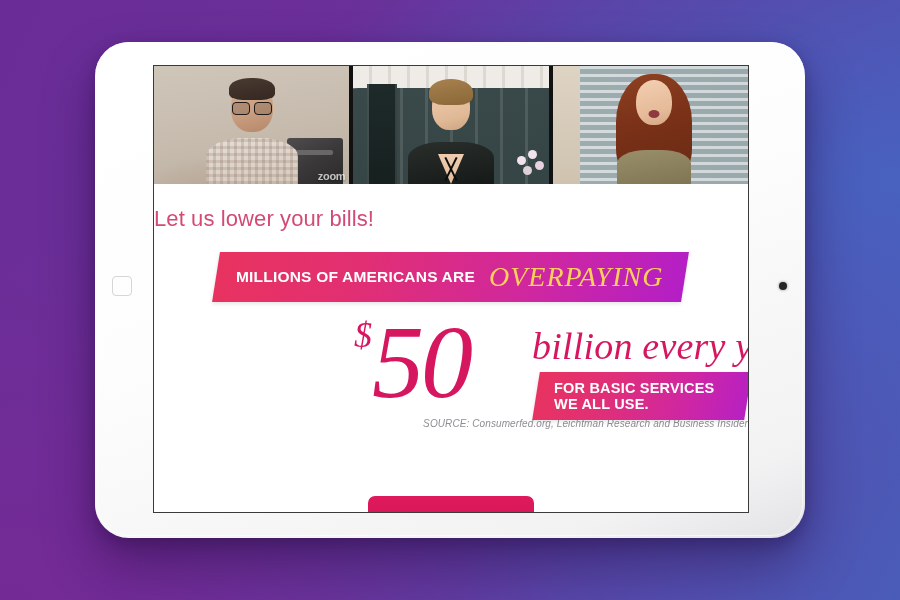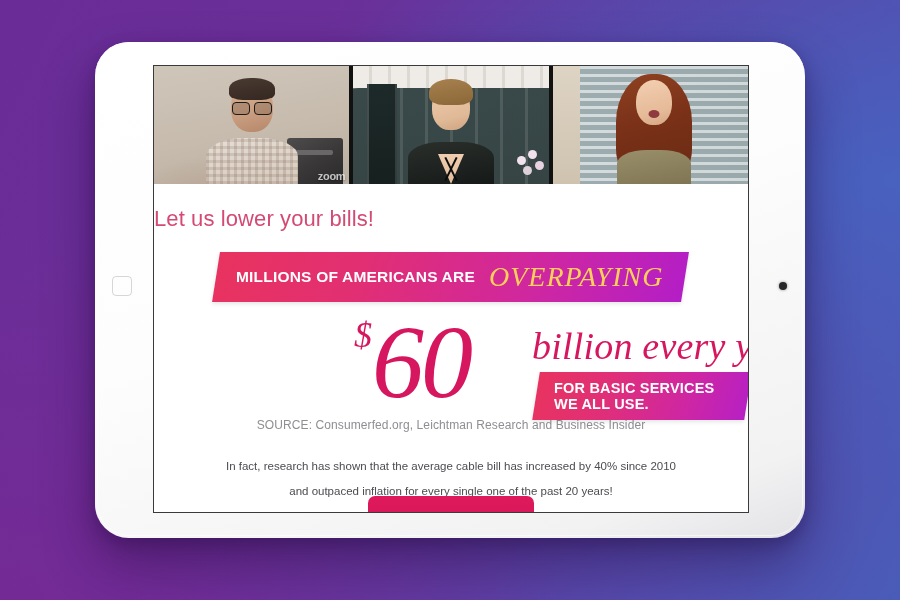--- a/index.html
+++ b/index.html
@@ -365,24 +365,25 @@
   #banner-2 {
     position: absolute;
     left: 382px;
     top: 64px;
     background: linear-gradient(100deg, #e8335f 0%, #e02f78 34%, #ce26a4 72%, #b720c4 100%);
     padding: 8px 20px 8px 18px;
   }
   #banner-2 .banner-strong { font-size: 14.5px; }
 
   #source-line {
-    text-align: center;
+    text-align: right;
     margin-top: 4px;
     font-family: "Liberation Sans", sans-serif;
-    font-size: 12px;
+    font-style: italic;
+    font-size: 10px;
     color: #8e8e93;
     letter-spacing: 0.1px;
   }
 
   #body-copy {
     margin: 22px auto 0;
     width: 470px;
     text-align: center;
     font-size: 11.5px;
     line-height: 2.15;
@@ -464,33 +465,32 @@
 
       <div id="banner-1-wrap">
         <div class="banner" id="banner-1">
           <span class="banner-strong">MILLIONS OF AMERICANS ARE</span><span class="banner-accent">OVERPAYING</span>
         </div>
       </div>
 
       <div id="figure-row">
 
         <div id="big-amount">
-          <span id="currency-symbol">$</span><span id="amount-value">60</span>
+          <span id="currency-symbol">$</span><span id="amount-value">50</span>
         </div>
 
         <div id="amount-unit">billion every year</div>
 
         <div class="banner" id="banner-2">
           <span class="banner-strong">FOR BASIC SERVICES WE ALL USE.</span>
         </div>
 
       </div>
 
       <div id="source-line">SOURCE: Consumerfed.org, Leichtman Research and Business Insider</div>
 
-      <p id="body-copy">In fact, research has shown that the average cable bill has increased by 40% since 2010 and outpaced inflation for every single one of the past 20 years!</p>
 
       <button id="cta-button"></button>
 
     </div>
 
   </div>
 </div>
 
 </body></html>

